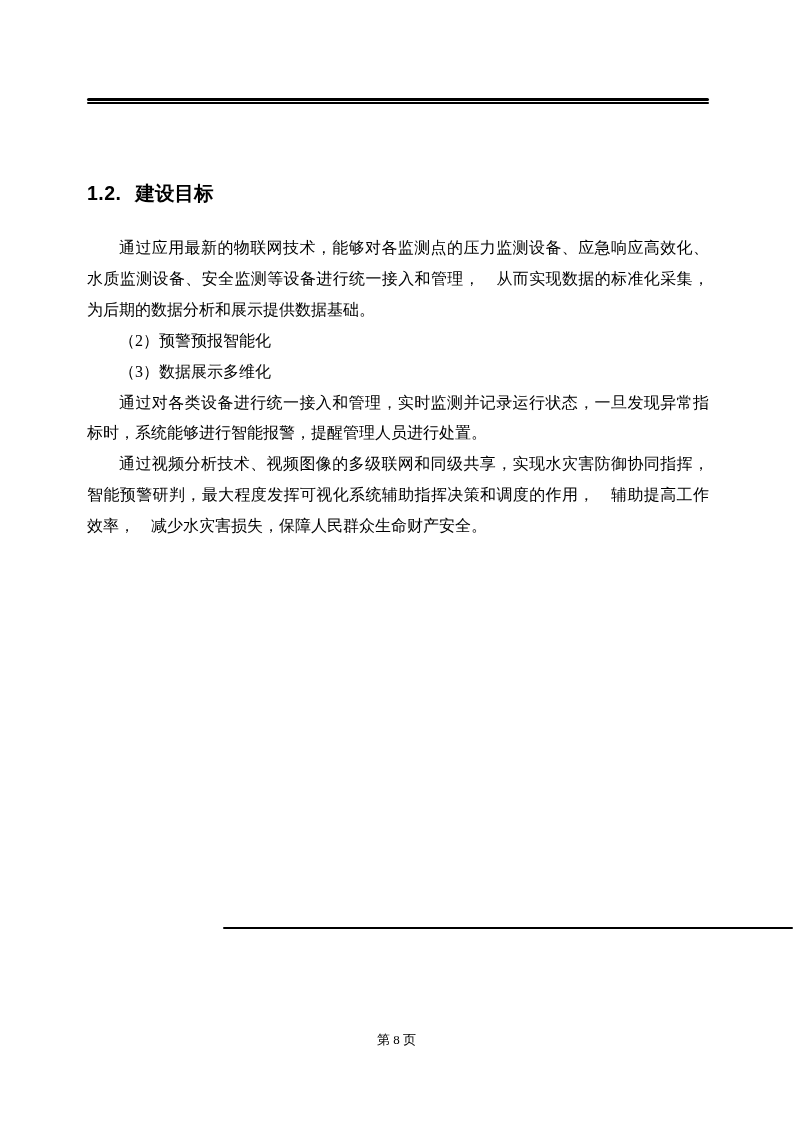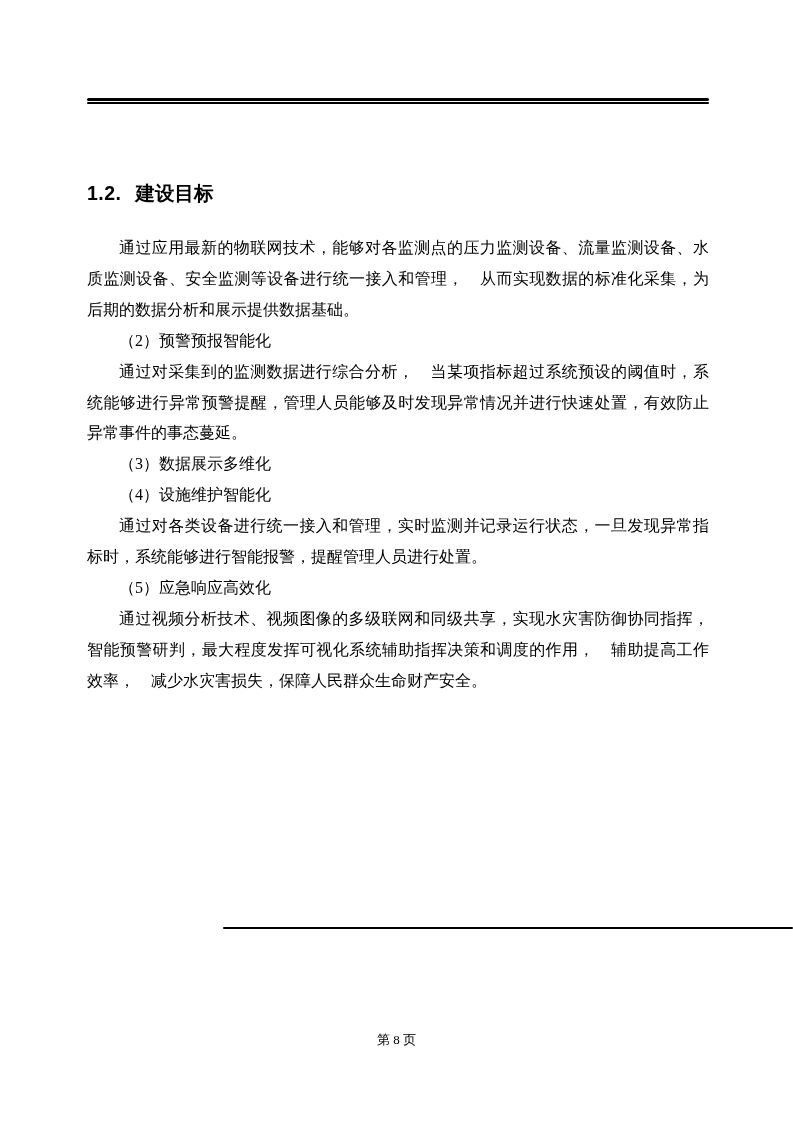--- a/index.html
+++ b/index.html
@@ -58,31 +58,28 @@
     <div class="gap"></div>
     <div class="thin"></div>
   </div>
 
   <div class="heading">
     <span class="num">1.2.</span>
     <span class="title">建设目标</span>
   </div>
 
   <div class="content">
-    <p>通过应用最新的物联网技术，能够对各监测点的压力监测设备、流量监测设备、水质监测设备、安全监测等设备进行统一接入和管理，　从而实现数据的标准化采集，为后期的数据分析和展示提供数据基础。</p>
+    <p>通过应用最新的物联网技术，能够对各监测点的压力监测设备、应急响应高效化、水质监测设备、安全监测等设备进行统一接入和管理，　从而实现数据的标准化采集，为后期的数据分析和展示提供数据基础。</p>
 
     <p>（2）预警预报智能化</p>
-    <p>通过对采集到的监测数据进行综合分析，　当某项指标超过系统预设的阈值时，系统能够进行异常预警提醒，管理人员能够及时发现异常情况并进行快速处置，有效防止异常事件的事态蔓延。</p>
 
     <p>（3）数据展示多维化</p>
 
-    <p>（4）设施维护智能化</p>
     <p>通过对各类设备进行统一接入和管理，实时监测并记录运行状态，一旦发现异常指标时，系统能够进行智能报警，提醒管理人员进行处置。</p>
 
-    <p>（5）应急响应高效化</p>
 
     <p>通过视频分析技术、视频图像的多级联网和同级共享，实现水灾害防御协同指挥，智能预警研判，最大程度发挥可视化系统辅助指挥决策和调度的作用，　辅助提高工作效率，　减少水灾害损失，保障人民群众生命财产安全。</p>
   </div>
 
   <div class="footnote-rule"></div>
 
   <div class="footer">
     <span>第 8 页</span>
   </div>
 

